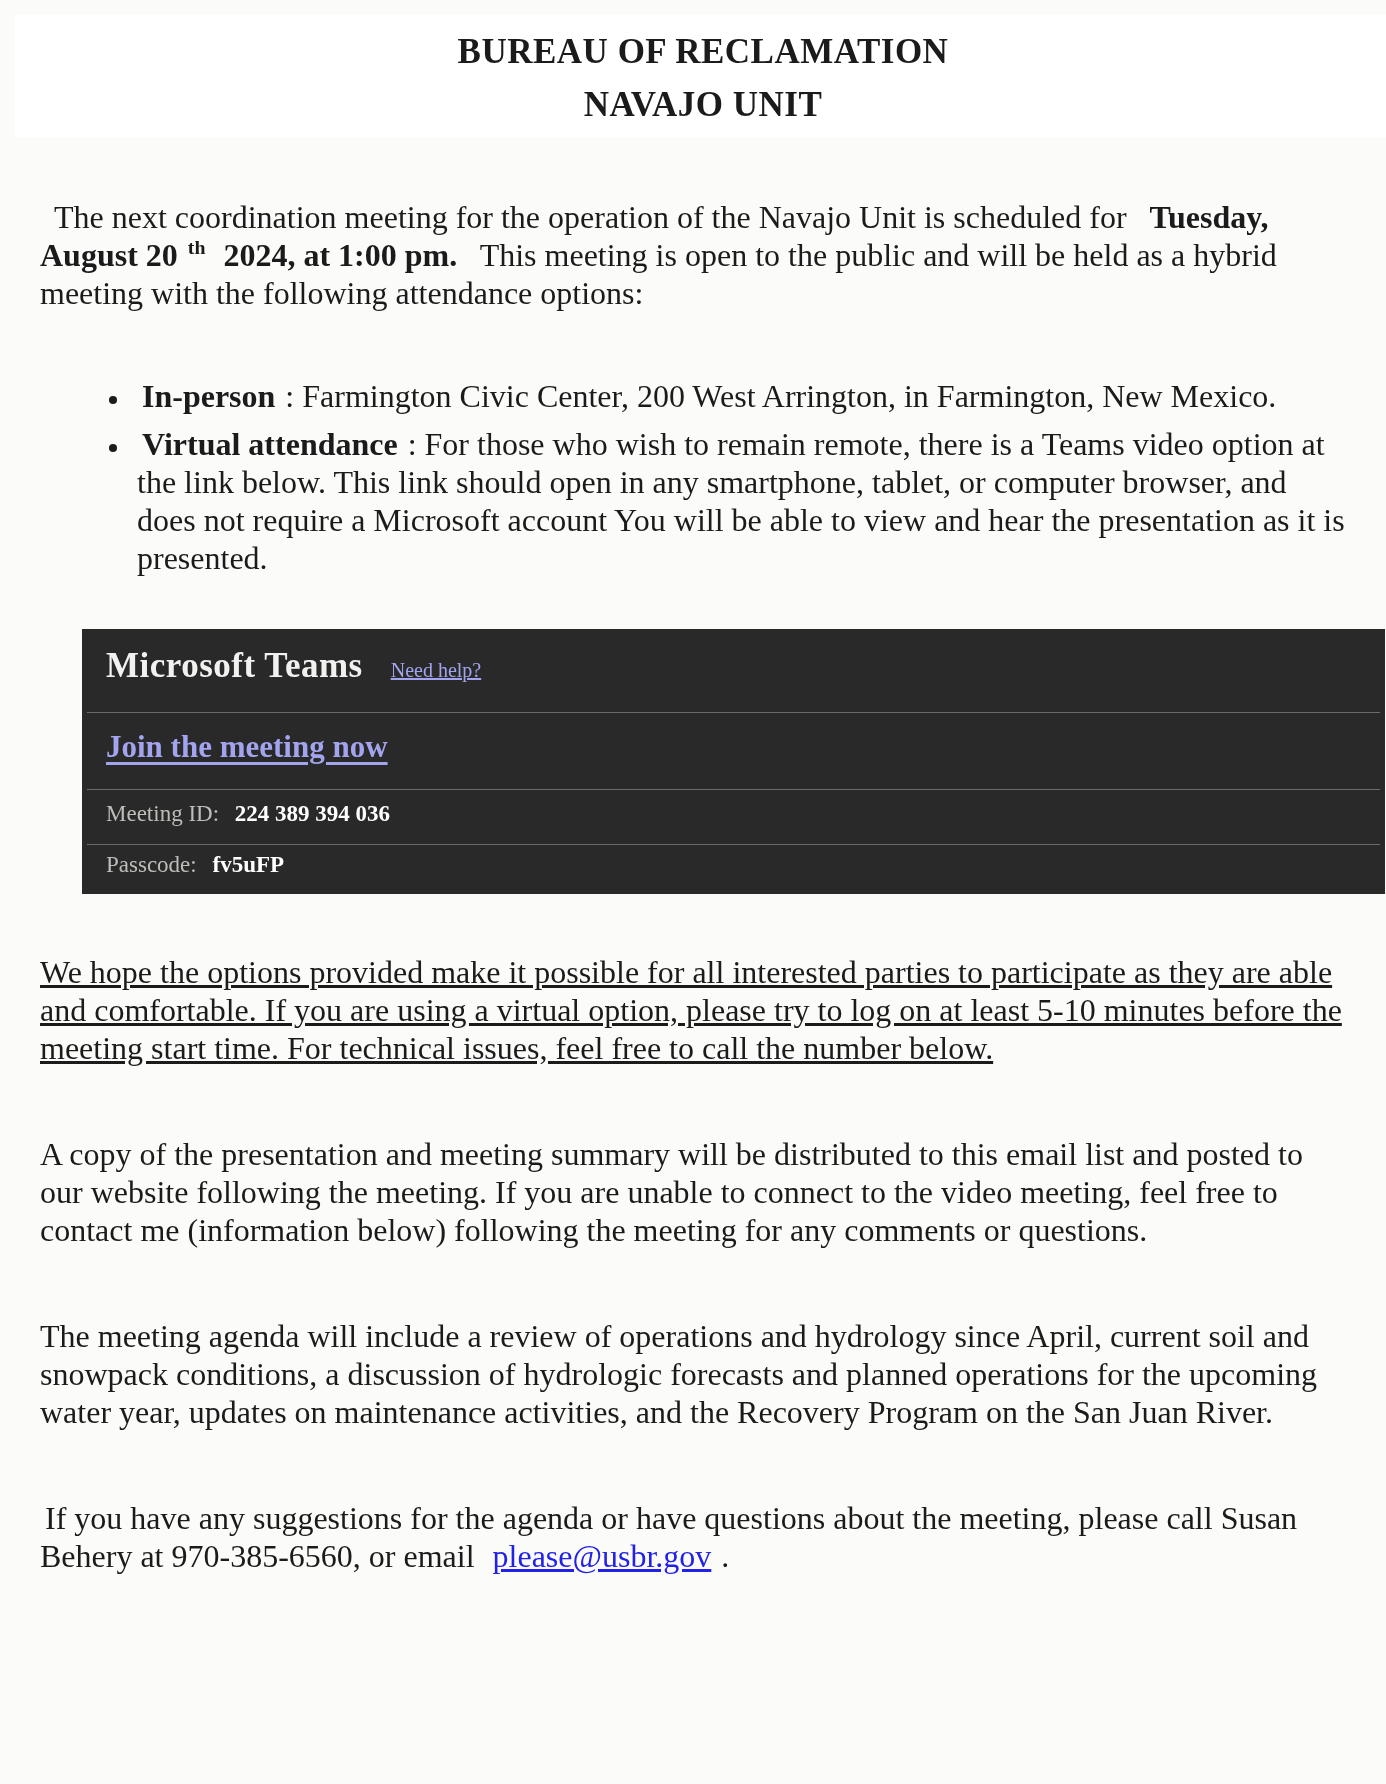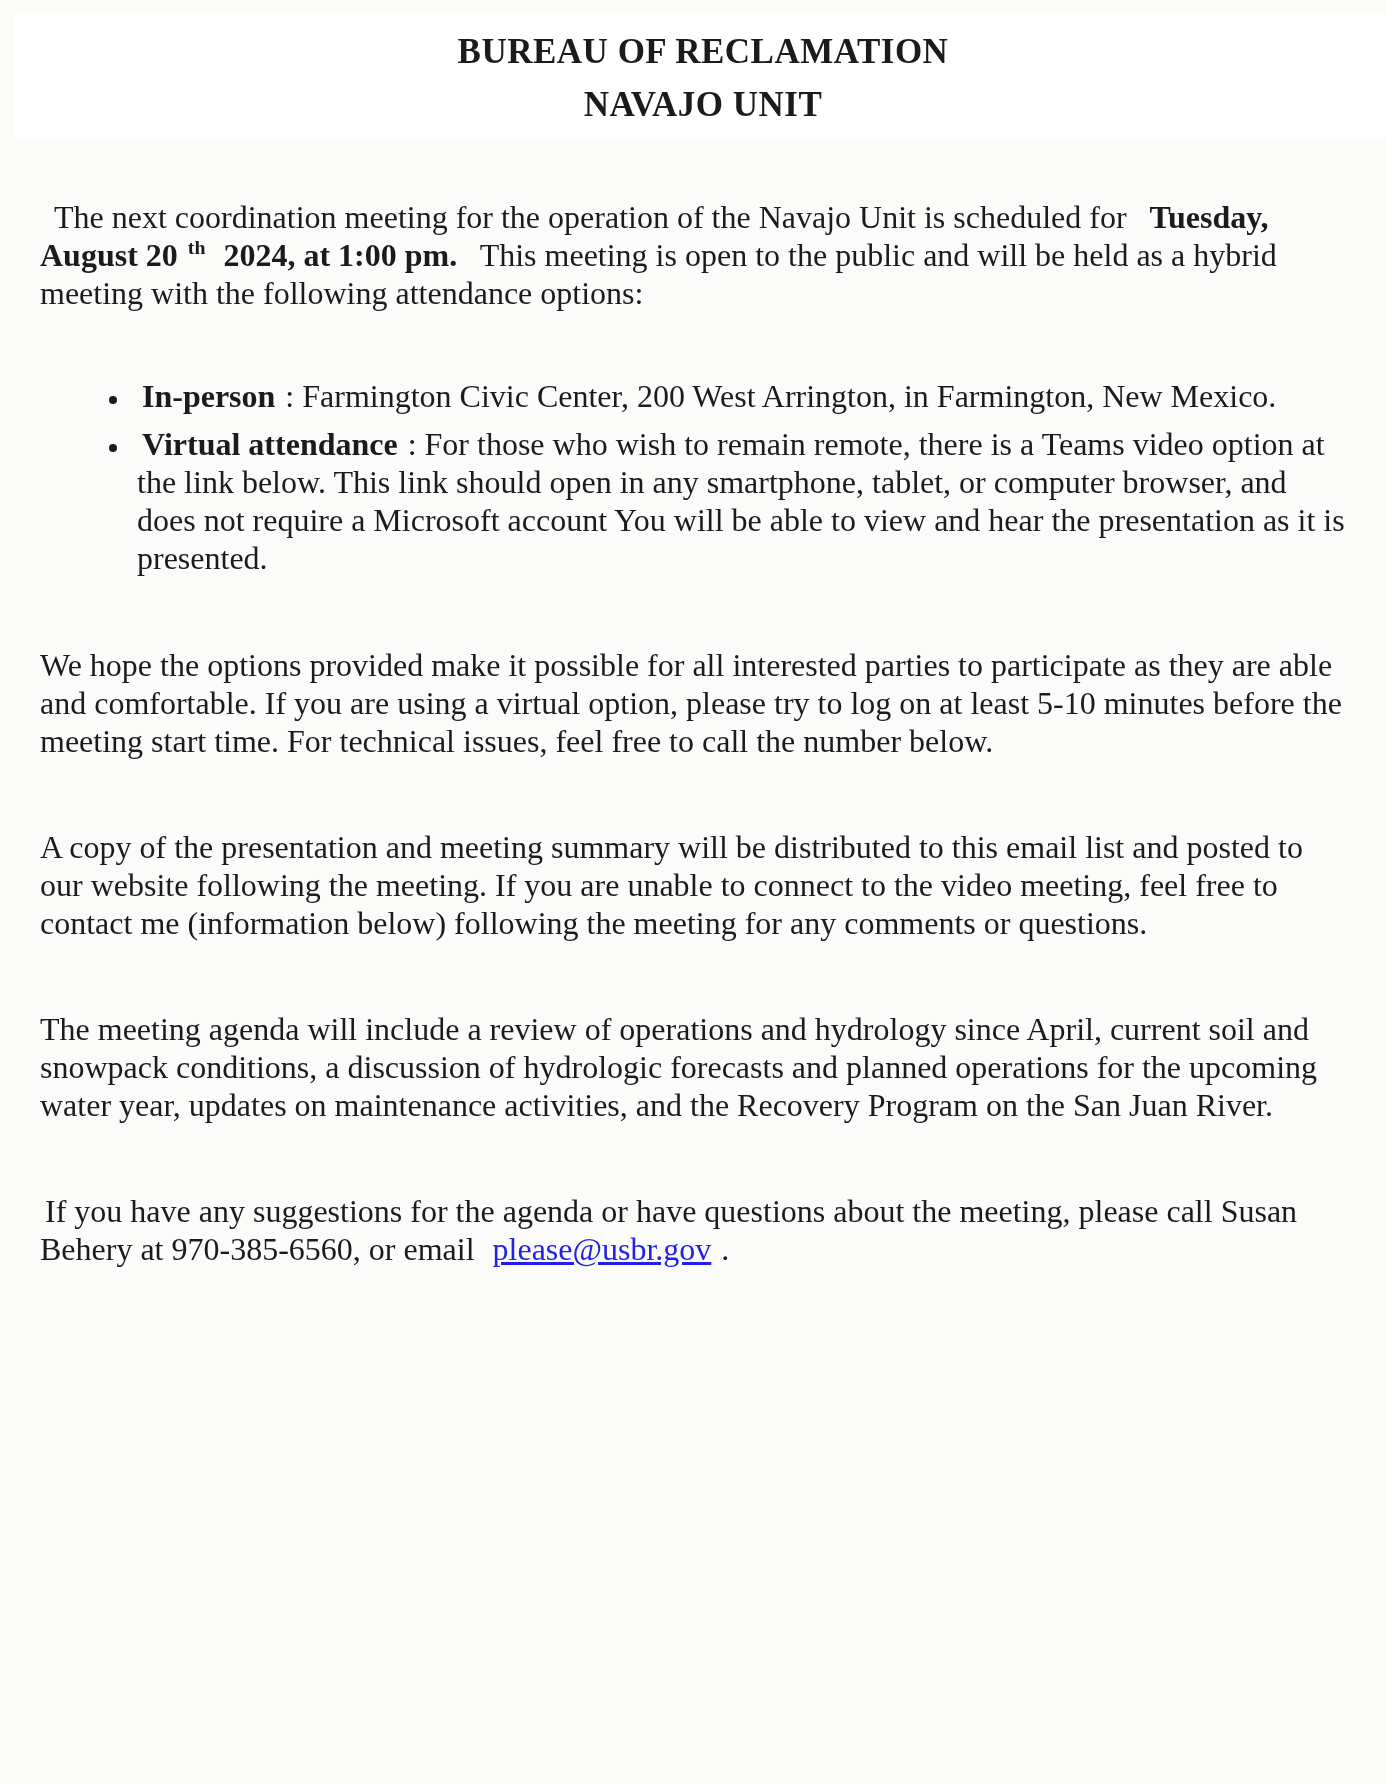--- a/index.html
+++ b/index.html
@@ -53,21 +53,21 @@
     text-decoration: underline;
     text-decoration-thickness: 3px;
     text-underline-offset: 5px;
   }
   .teams-id-row { padding: 11px 14px 17px; font-size: 23px; }
   .teams-pass-row { padding: 7px 14px 11px; font-size: 23px; }
   .teams-label { color: var(--teams-label, #bdbdb9); }
   .teams-value { color: #ffffff; font-weight: bold; }
 
   .body-para { margin-top: 58px; }
-  .p-hope { margin-top: 54px; }
+  .p-hope { margin-top: 54px; text-decoration: underline; }
   a.email-link {
     color: var(--email-link, #2222e6);
     text-decoration: underline;
   }
 </style>
 </head>
 <body>
 
 <div class="page">
 
@@ -79,20 +79,37 @@
 
   <div class="content">
 
     <p class="para intro-para"><span>The next coordination meeting for the operation of the Navajo Unit is scheduled for </span><span class="bold"><span>Tuesday, August 20</span><sup>th</sup><span> 2024, at 1:00 pm.</span></span><span> This meeting is open to the public and will be held as a hybrid meeting with the following attendance options:</span></p>
 
     <ul class="options">
       <li><span class="bold">In-person</span><span>: Farmington Civic Center, 200 West Arrington, in Farmington, New Mexico.</span></li>
       <li><span class="bold">Virtual attendance</span><span>: For those who wish to remain remote, there is a Teams video option at the link below. This link should open in any smartphone, tablet, or computer browser, and does not require a Microsoft account You will be able to view and hear the presentation as it is presented.</span></li>
     </ul>
 
+    <div class="teams-box">
+      <div class="teams-row teams-header-row">
+        <span class="teams-title">Microsoft Teams</span>
+        <a class="need-help" href="#">Need help?</a>
+      </div>
+      <div class="teams-row teams-join-row">
+        <a class="join-link" href="#">Join the meeting now</a>
+      </div>
+      <div class="teams-row teams-id-row">
+        <span class="teams-label">Meeting ID:</span>
+        <span class="teams-value">224 389 394 036</span>
+      </div>
+      <div class="teams-row teams-pass-row">
+        <span class="teams-label">Passcode:</span>
+        <span class="teams-value">fv5uFP</span>
+      </div>
+    </div>
 
     <p class="para body-para p-hope">We hope the options provided make it possible for all interested parties to participate as they are able and comfortable.  If you are using a virtual option, please try to log on at least 5-10 minutes before the meeting start time. For technical issues, feel free to call the number below.</p>
 
     <p class="para body-para">A copy of the presentation and meeting summary will be distributed to this email list and posted to our website following the meeting. If you are unable to connect to the video meeting, feel free to contact me (information below) following the meeting for any comments or questions.</p>
 
     <p class="para body-para">The meeting agenda will include a review of operations and hydrology since April, current soil and snowpack conditions, a discussion of hydrologic forecasts and planned operations for the upcoming water year, updates on maintenance activities, and the Recovery Program on the San Juan River.</p>
 
     <p class="para body-para"><span>If you have any suggestions for the agenda or have questions about the meeting, please call Susan Behery at 970-385-6560, or email </span><a class="email-link" href="#">please@usbr.gov</a><span>.</span></p>
 
   </div>

